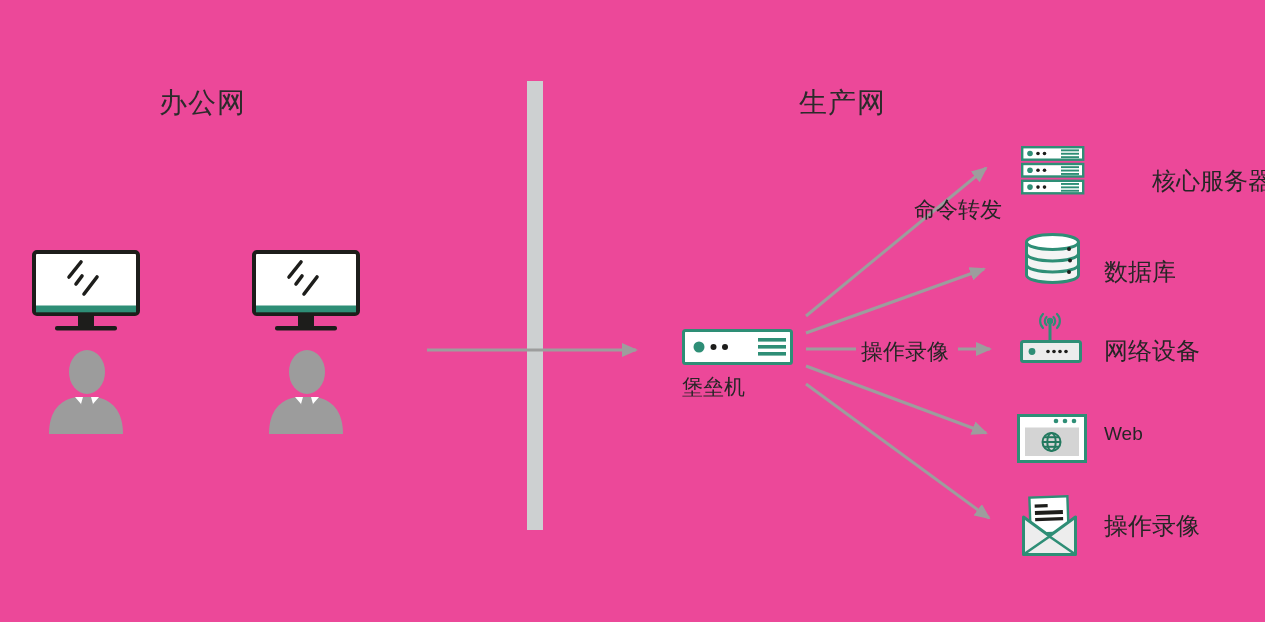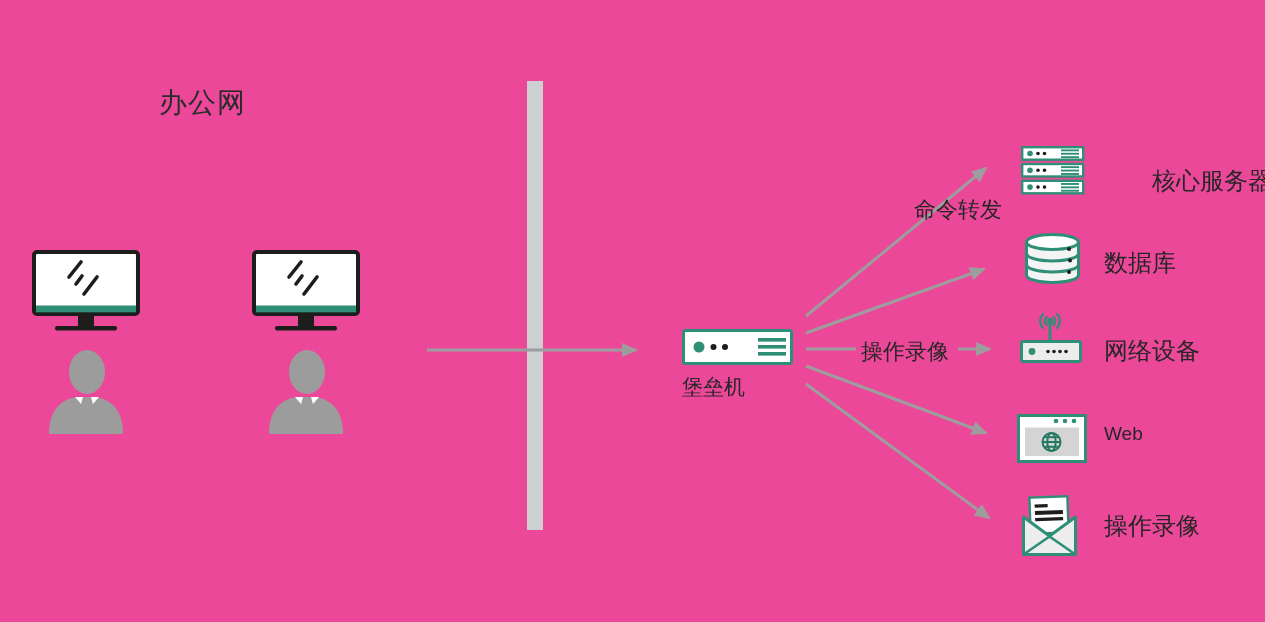--- a/index.html
+++ b/index.html
@@ -167,30 +167,31 @@
         <rect x="13" y="13.5" width="28" height="4" fill="#1d1d1b"></rect>
         <rect x="13" y="20.5" width="28" height="3.2" fill="#1d1d1b"></rect>
       </g>
       <path d="M1.5,20 L27.5,39 L53.5,20 L53.5,57.5 L1.5,57.5 Z" fill="#ededed" stroke="#2e8e76" stroke-width="3" stroke-linejoin="round"></path>
       <path d="M1.5,57.5 L27.5,39.5 L53.5,57.5" fill="none" stroke="#2e8e76" stroke-width="2.6" stroke-linejoin="round"></path>
     </g>
   </svg>
 
   <div class="abs title" style="left:159px;top:84px;">办公网</div>
 
+  <div class="abs title" style="left:799px;top:84px;">生产网</div>
 
   <div class="abs bastion-label" style="left:682px;top:376px;width:112px;">堡垒机</div>
 
   <div class="abs flow-label" style="left:866px;top:199px;margin-left:48px;">命令转发</div>
 
   <div class="abs flow-label" style="left:861px;top:341px;">操作录像</div>
 
   <div class="abs item-label" style="left:1152px;top:159px;margin-top:10px;">核心服务器</div>
 
-  <div class="abs item-label" style="left:1104px;top:251px;">数据库</div>
+  <div class="abs item-label" style="left:1104px;top:260px;">数据库</div>
 
   <div class="abs item-label" style="left:1104px;top:339px;">网络设备</div>
 
   <div class="abs item-label web-label" style="left:1104px;top:424px;">Web</div>
 
   <div class="abs item-label" style="left:1104px;top:514px;">操作录像</div>
 
 </div>
 
 </body></html>

